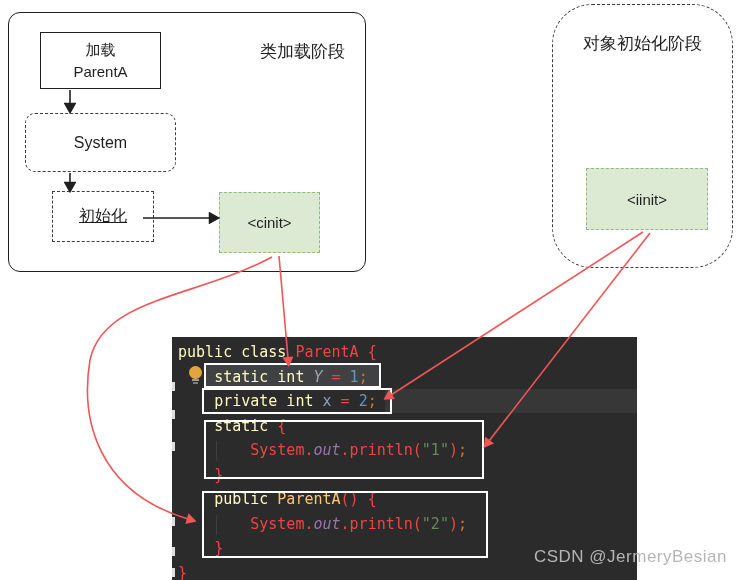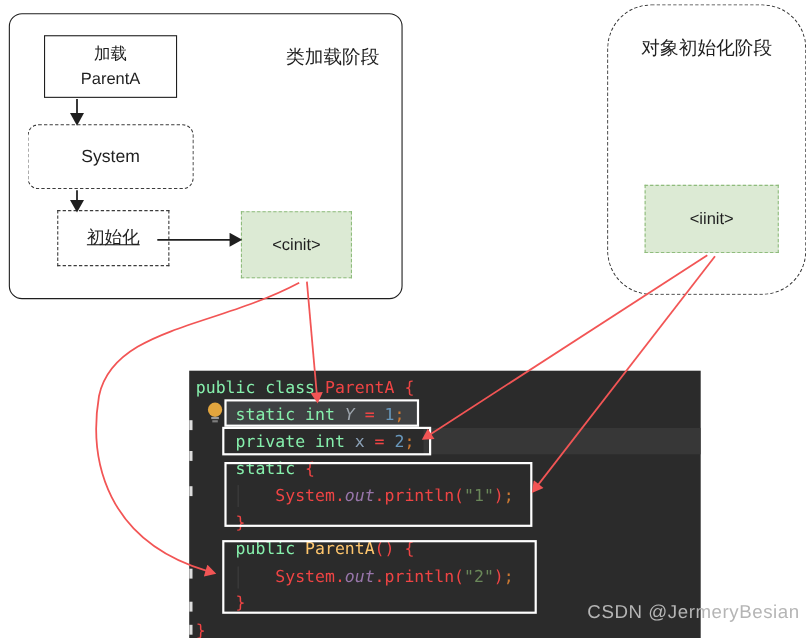--- a/index.html
+++ b/index.html
@@ -23,21 +23,21 @@
   .editor{
     position:absolute;left:172px;top:337px;width:465px;height:243px;
     background:#2b2b2b;overflow:hidden;
   }
   .code-lines{
     position:absolute;left:6px;top:3px;
     font-family:"DejaVu Sans Mono","Liberation Mono",monospace;
     font-size:15px;line-height:24.5px;white-space:pre;color:#a9b7c6;
   }
   .code-line{height:24.5px;}
-  .kw{color:#86efac;}
+  .kw{color:#fef9c3;}
   .pl{color:#ef4444;}
   .num{color:#6897bb;}
   .semi{color:#cc7832;}
   .str{color:#6a8759;}
   .out{color:#9876aa;font-style:italic;}
   .sf{color:#9ca4ac;font-style:italic;}
   .fld{color:#8aa0b5;}
   .ctor{color:#ffc66d;}
   .hl-rect{position:absolute;pointer-events:none;}
   .hl-a{left:32px;top:28px;width:177px;height:23px;background:#3f4143;}

